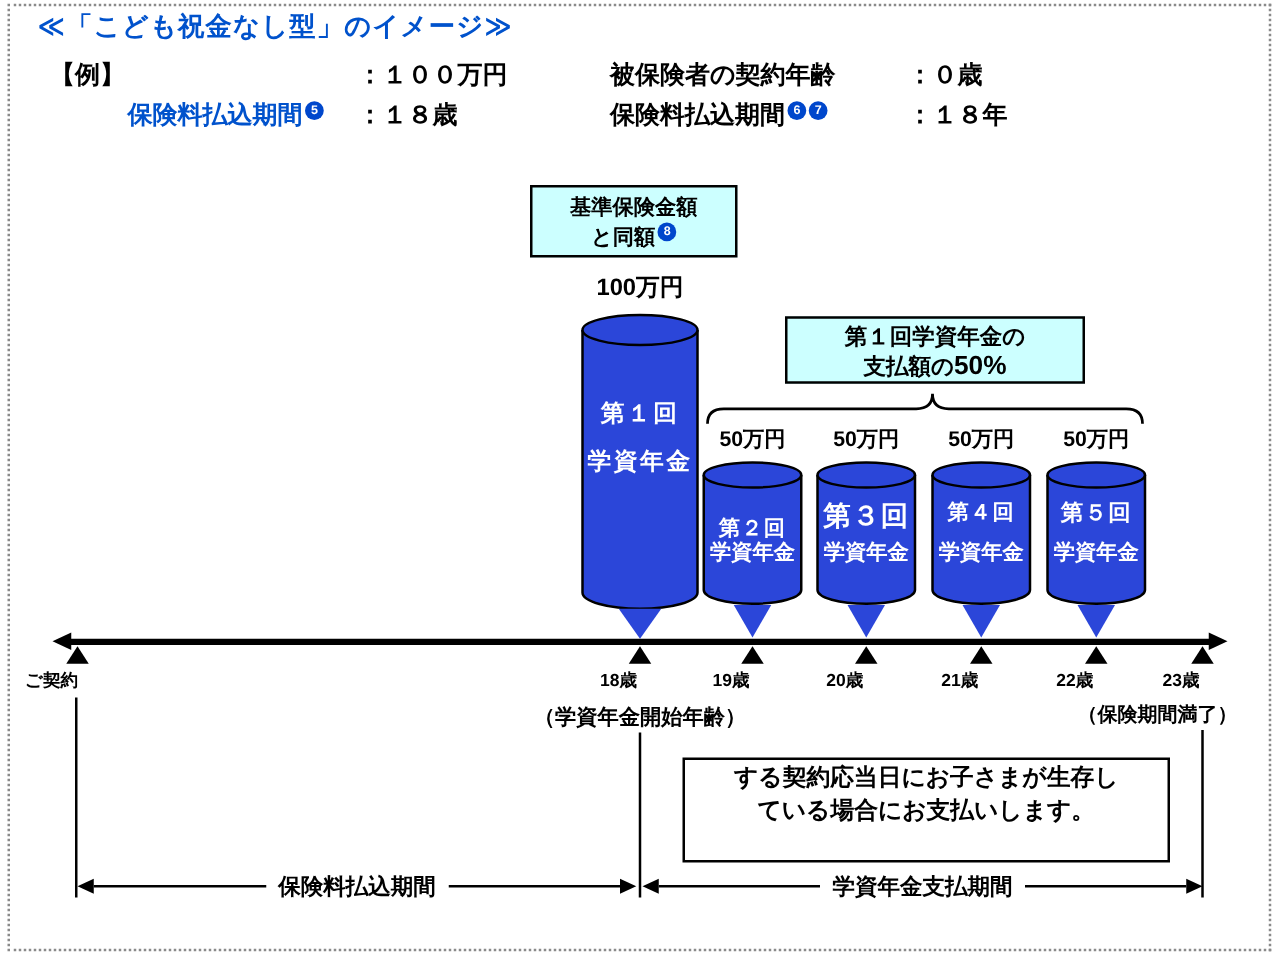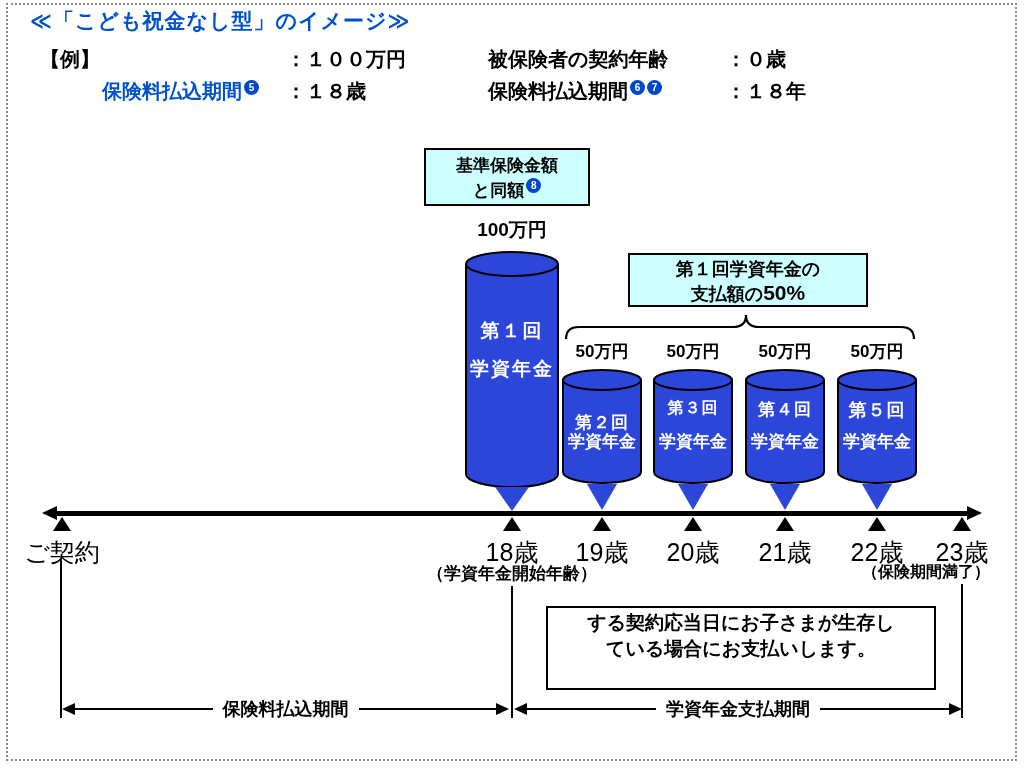--- a/index.html
+++ b/index.html
@@ -36,22 +36,22 @@
   .tl-line { position:absolute; left:56px; top:511px; width:912px; height:5px; background:#000; }
   .tl-ah { position:absolute; width:0; height:0; border-top:7px solid transparent;
            border-bottom:7px solid transparent; top:506px; }
   .tl-ah-l { left:42px; border-right:15px solid #000; }
   .tl-ah-r { left:967px; border-left:15px solid #000; }
 
   .tick { position:absolute; top:517px; width:0; height:0;
           border-left:9px solid transparent; border-right:9px solid transparent;
           border-bottom:14px solid #000; }
 
-  .age { position:absolute; top:536px; width:64px; font-size:25px; font-weight:400;
-         text-align:center; white-space:nowrap; }
+  .age { position:absolute; top:536px; width:64px; font-size:14px; font-weight:700;
+         white-space:nowrap; }
   .subnote { position:absolute; top:562px; font-weight:600; text-align:center; white-space:nowrap; }
 
   .vline { position:absolute; width:2px; background:#000; }
 
   .note-box { position:absolute; left:546px; top:606px; width:390px; height:84px;
               border:2px solid #000; background:#fff; text-align:center;
               font-size:19px; font-weight:600; line-height:26px; padding-top:2px; }
 
   .span-arrow { position:absolute; top:696px; height:26px; display:flex; align-items:center; }
   .sline { flex:1; height:2px; background:#000; }
@@ -119,21 +119,21 @@
   </svg>
   <div class="cyl-text" style="left:561px;top:398px;width:82px;font-size:17px;letter-spacing:1px;margin-top:13px;">第２回</div>
   <div class="cyl-text" style="left:561px;top:430px;width:82px;font-size:17px;letter-spacing:0;">学資年金</div>
   <div class="funnel" style="left:587px;top:484px;border-width:26px 15px 0 15px;"></div>
 
   <div class="amount" style="left:645px;top:340px;width:96px;font-size:17px;">50万円</div>
   <svg class="absx" style="left:652px;top:368px;" width="82" height="116">
     <path d="M2,12 L2,104 A39,11 0 0 0 80,104 L80,12" fill="#2b46d9" stroke="#000" stroke-width="2"></path>
     <ellipse cx="41" cy="12" rx="39" ry="10" fill="#2b46d9" stroke="#000" stroke-width="2"></ellipse>
   </svg>
-  <div class="cyl-text" style="left:652px;top:398px;width:82px;font-size:16px;letter-spacing:1px;">第３回</div>
+  <div class="cyl-text" style="left:652px;top:398px;width:82px;font-size:22px;letter-spacing:1px;">第３回</div>
   <div class="cyl-text" style="left:652px;top:430px;width:82px;font-size:17px;letter-spacing:0;">学資年金</div>
   <div class="funnel" style="left:678px;top:484px;border-width:26px 15px 0 15px;"></div>
 
   <div class="amount" style="left:737px;top:340px;width:96px;font-size:17px;">50万円</div>
   <svg class="absx" style="left:744px;top:368px;" width="82" height="116">
     <path d="M2,12 L2,104 A39,11 0 0 0 80,104 L80,12" fill="#2b46d9" stroke="#000" stroke-width="2"></path>
     <ellipse cx="41" cy="12" rx="39" ry="10" fill="#2b46d9" stroke="#000" stroke-width="2"></ellipse>
   </svg>
   <div class="cyl-text" style="left:744px;top:398px;width:82px;font-size:17px;letter-spacing:1px;">第４回</div>
   <div class="cyl-text" style="left:744px;top:430px;width:82px;font-size:17px;letter-spacing:0;">学資年金</div>

